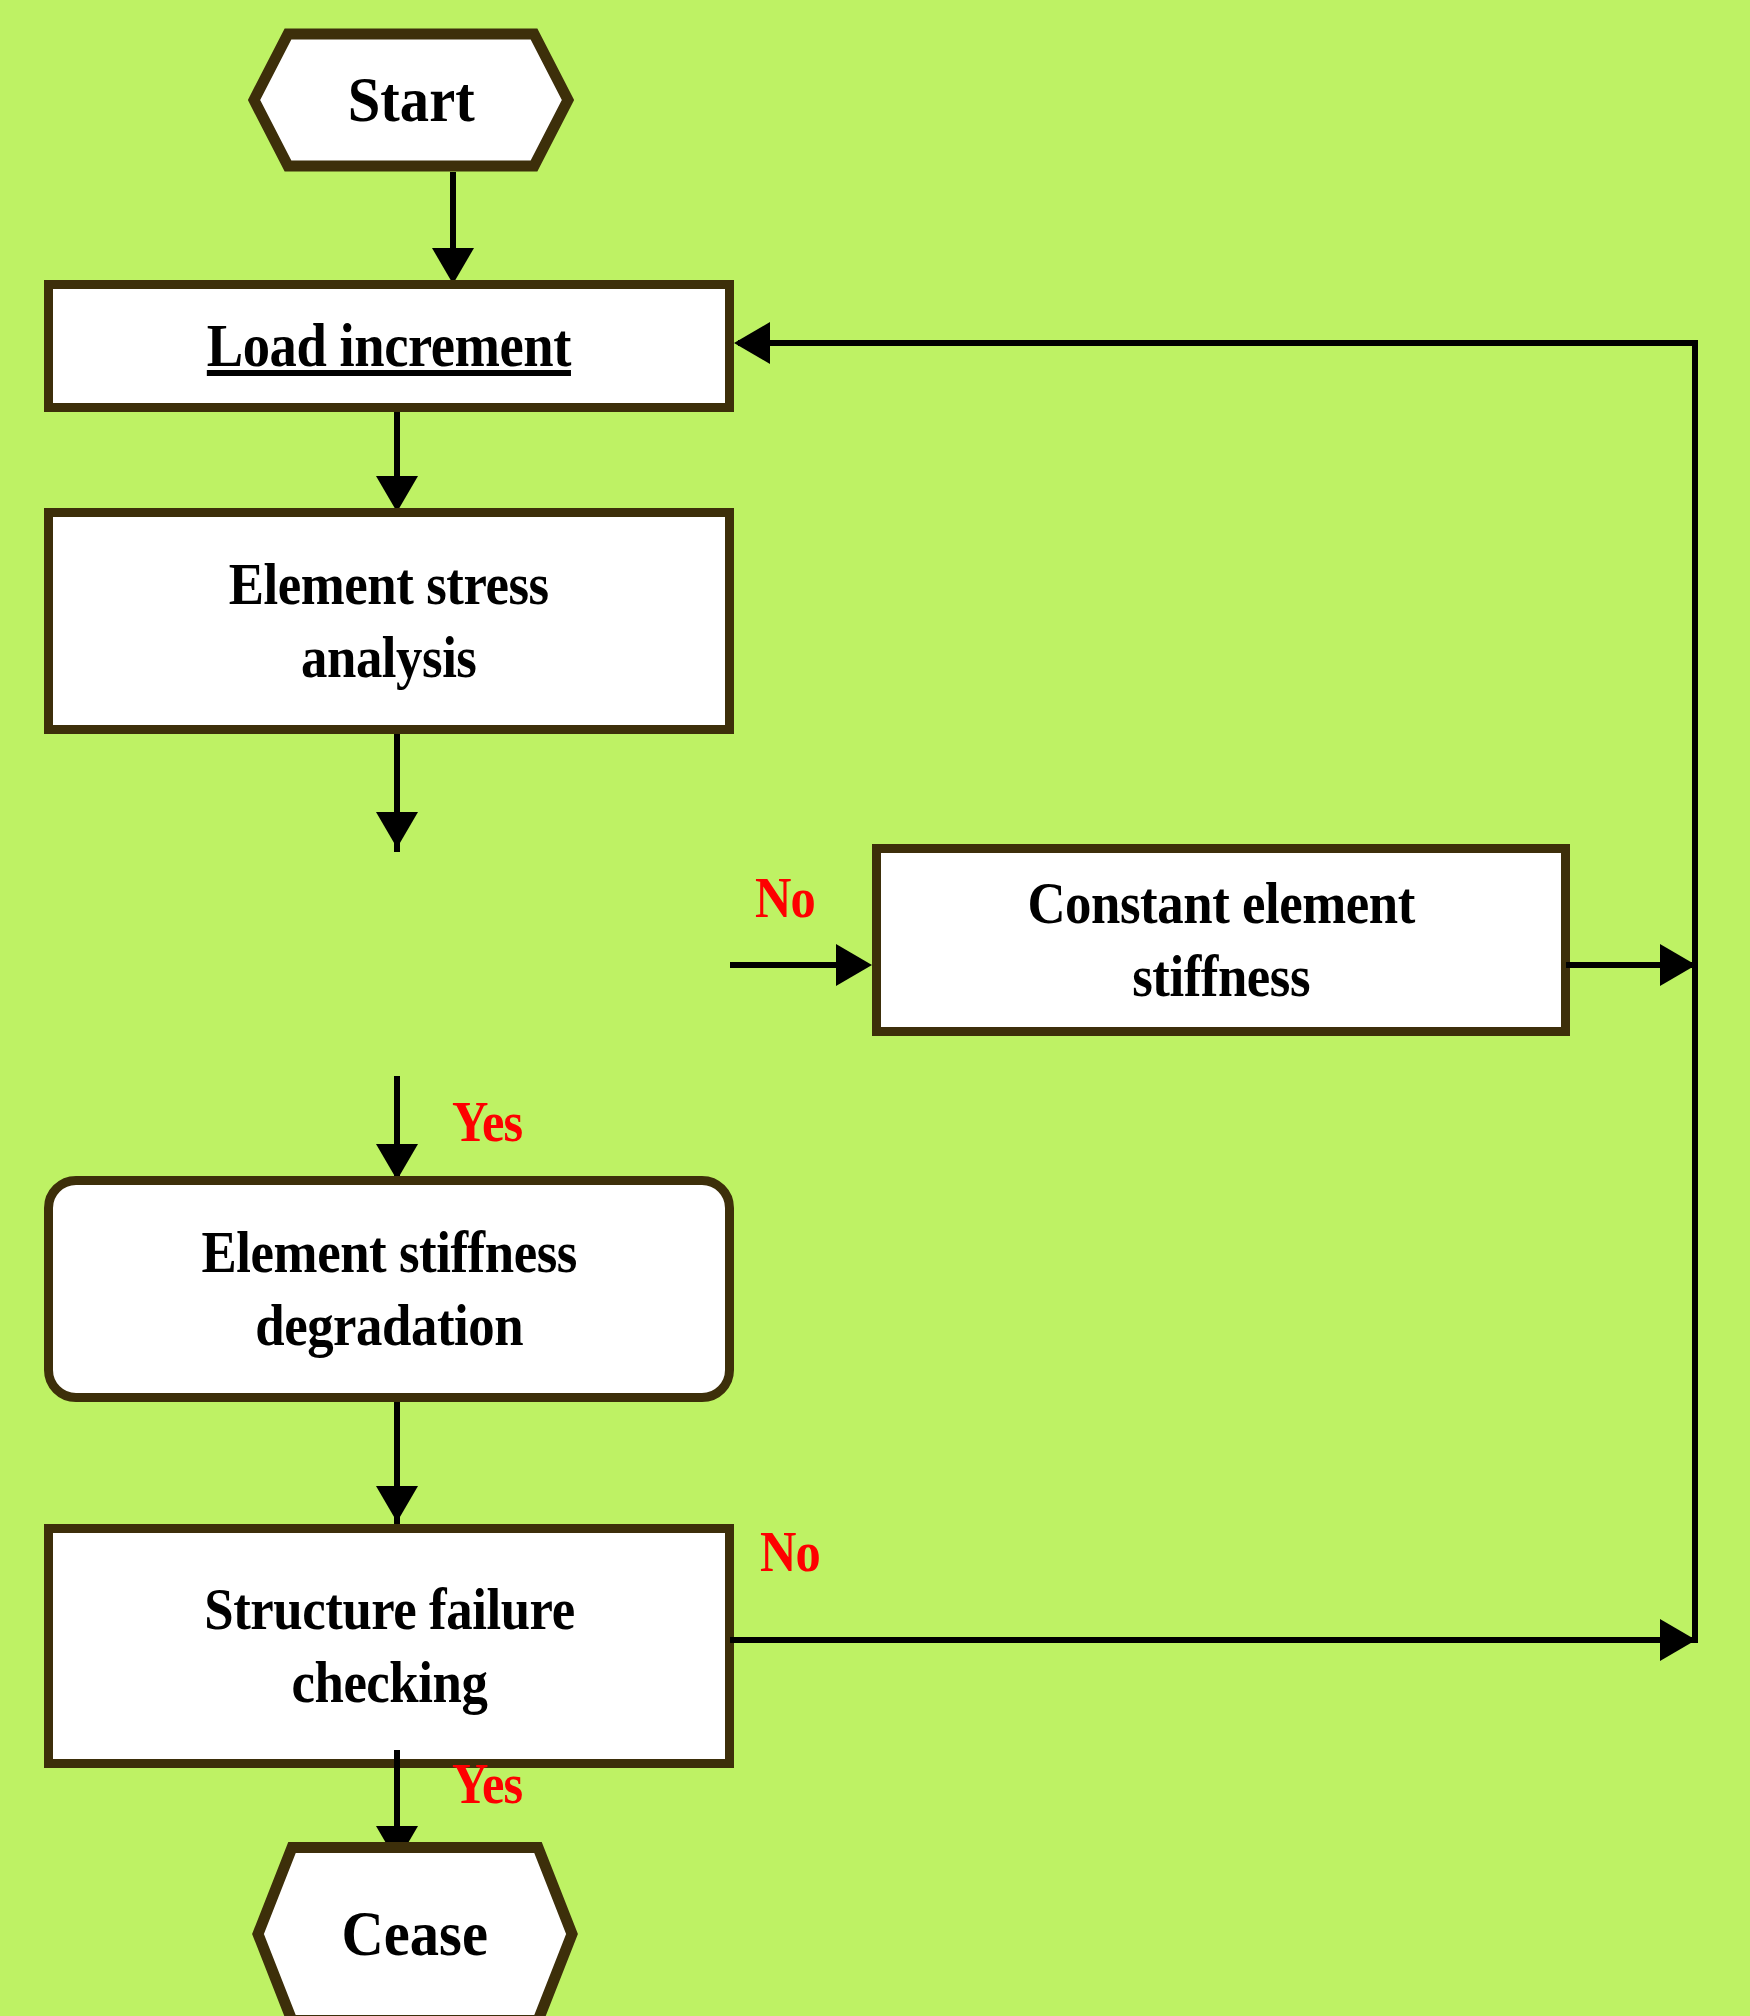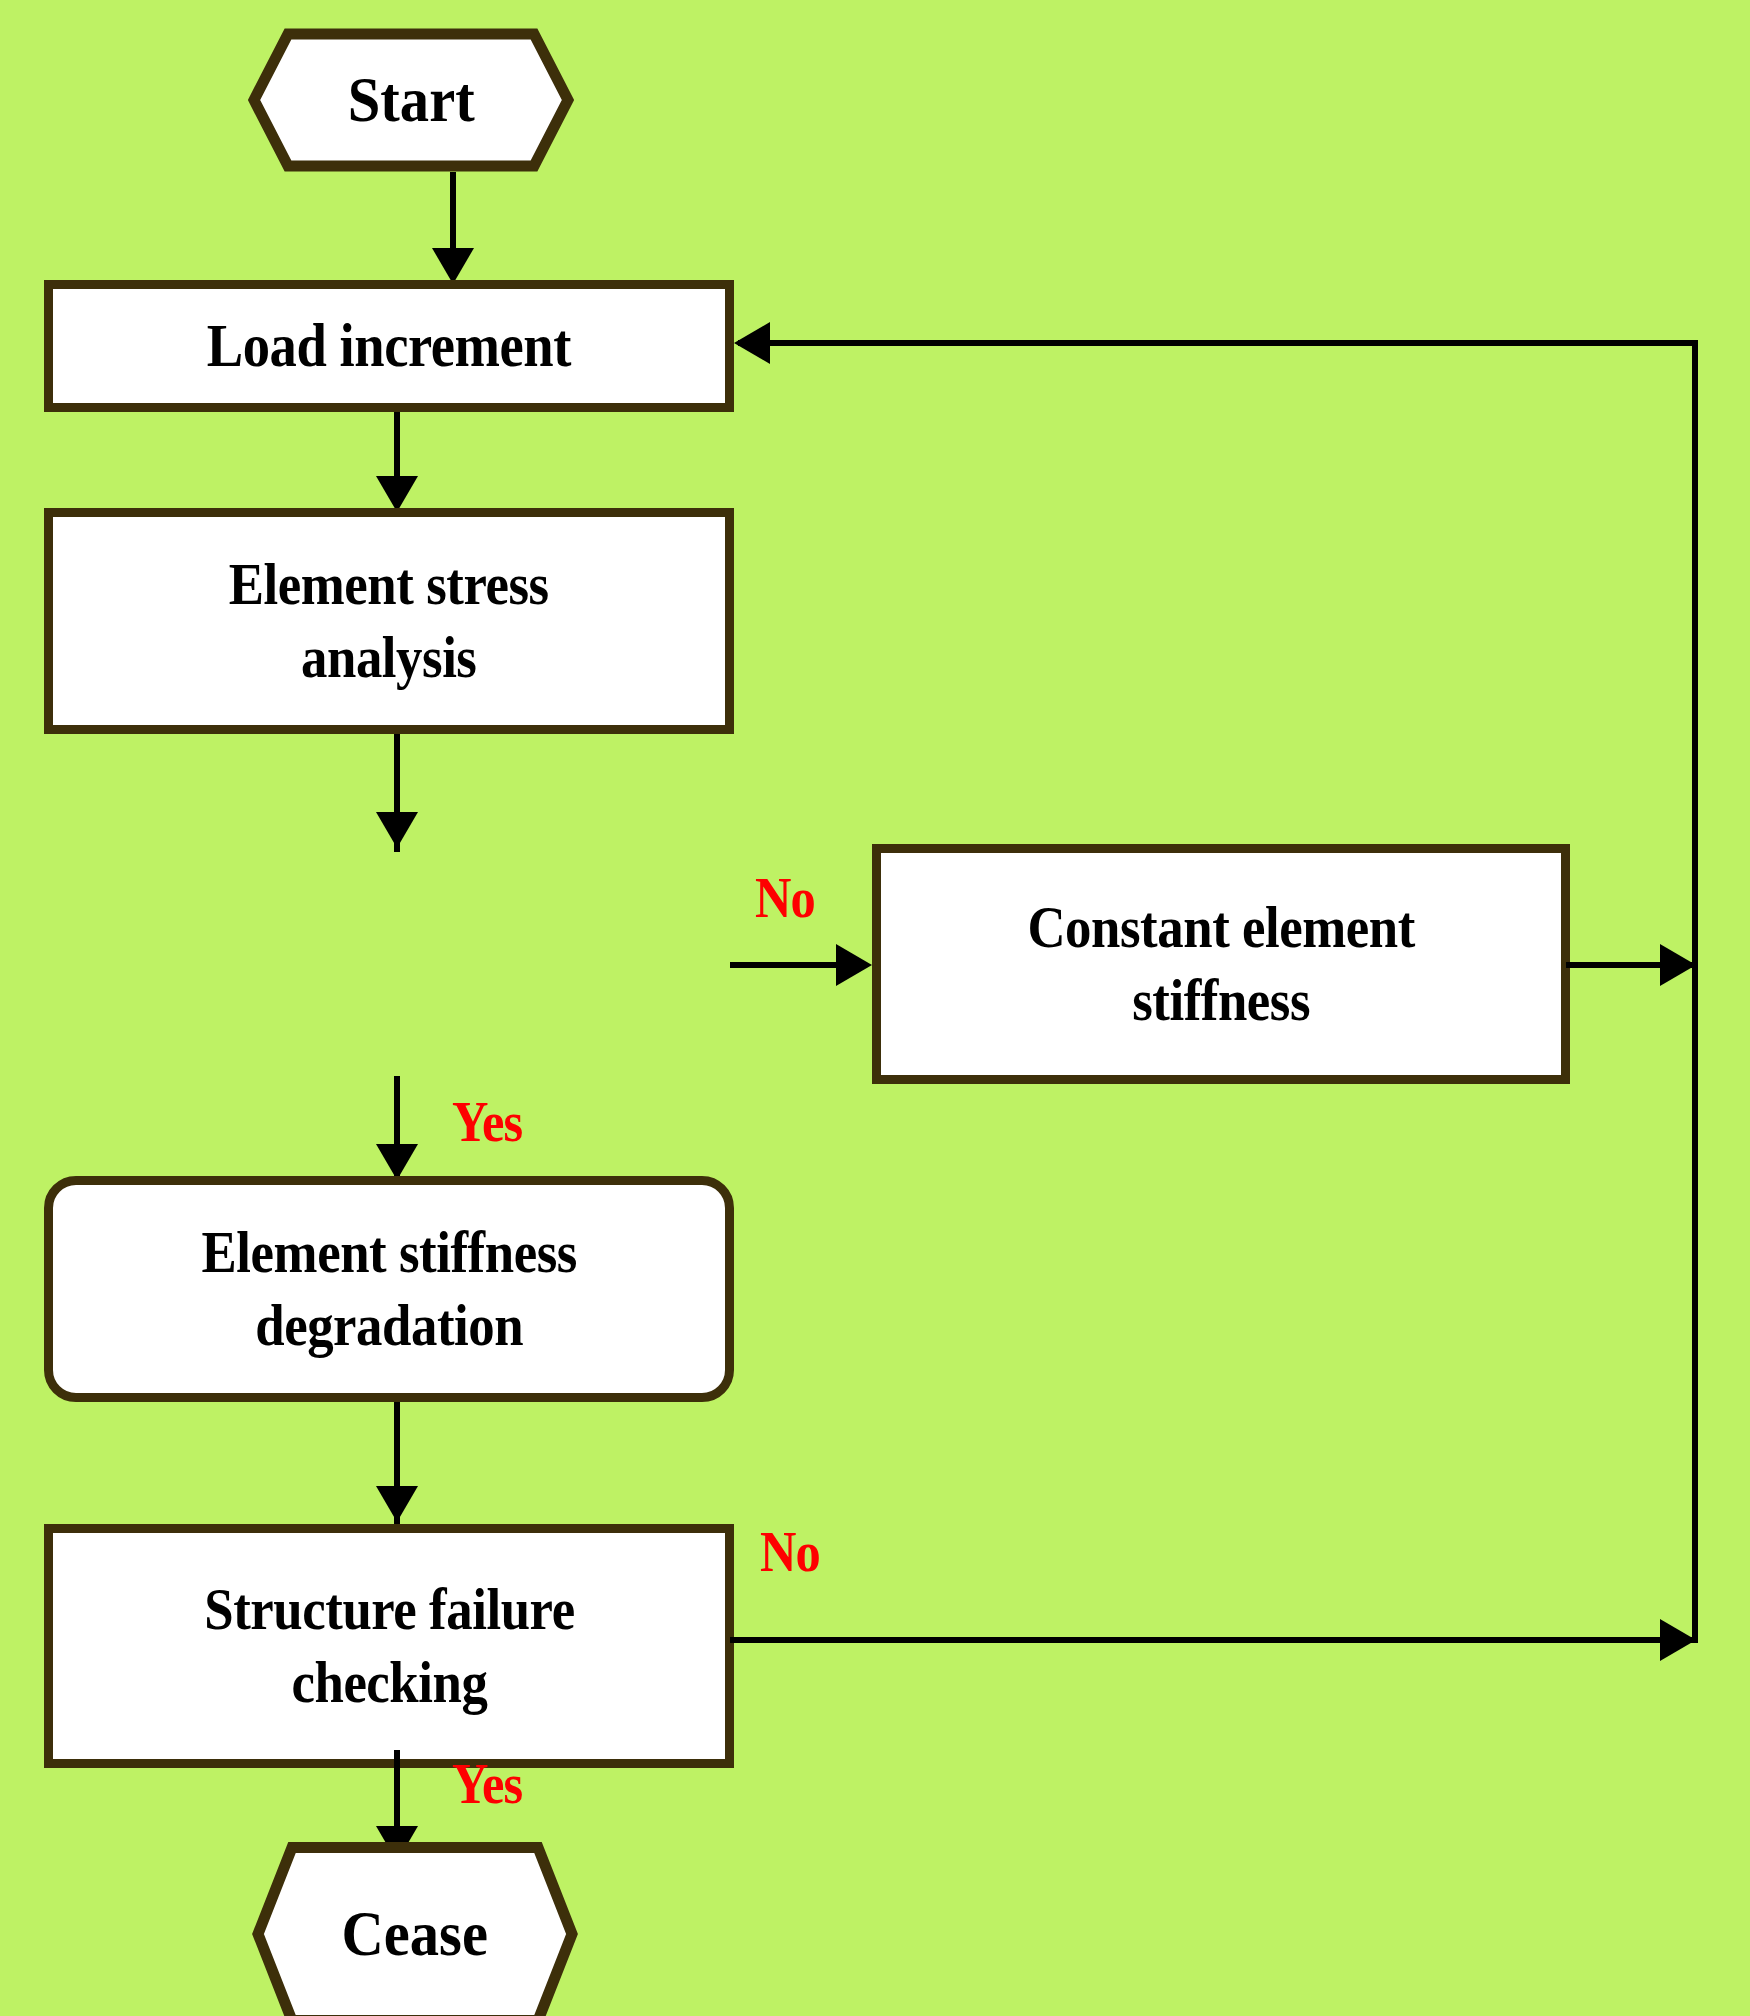--- a/index.html
+++ b/index.html
@@ -103,30 +103,30 @@
     letter-spacing: -1px;
     transform: scaleX(0.9);
     transform-origin: left center;
     white-space: nowrap;
   }
 
   
   #node-start      { left: 248px;  top: 28px;   width: 326px; height: 144px; }
   #node-start .label { font-size: 63px; }
 
-  #node-load       { left: 44px;   top: 280px;  width: 690px; height: 132px; }
+  #node-load       { left: 44px;   top: 280px;  width: 690px; height: 132px; text-decoration: underline; }
   #node-load .label { font-size: 62px; }
 
   #node-stress     { left: 44px;   top: 508px;  width: 690px; height: 226px; }
   #node-stress .label { font-size: 60px; }
 
   #node-failcheck  { left: 44px;   top: 844px;  width: 690px; height: 232px; }
   #node-failcheck .label { font-size: 60px; }
 
-  #node-constant   { left: 872px;  top: 844px;  width: 698px; height: 240px; }
+  #node-constant   { left: 872px;  top: 844px;  width: 698px; height: 192px; }
   #node-constant .label { font-size: 60px; }
 
   #node-degrade    { left: 44px;   top: 1176px; width: 690px; height: 226px; border-radius: 32px; }
   #node-degrade .label { font-size: 60px; }
 
   #node-structure  { left: 44px;   top: 1524px; width: 690px; height: 244px; }
   #node-structure .label { font-size: 60px; }
 
   #node-cease      { left: 252px;  top: 1840px; width: 326px; height: 188px; }
   #node-cease .label { font-size: 63px; }

